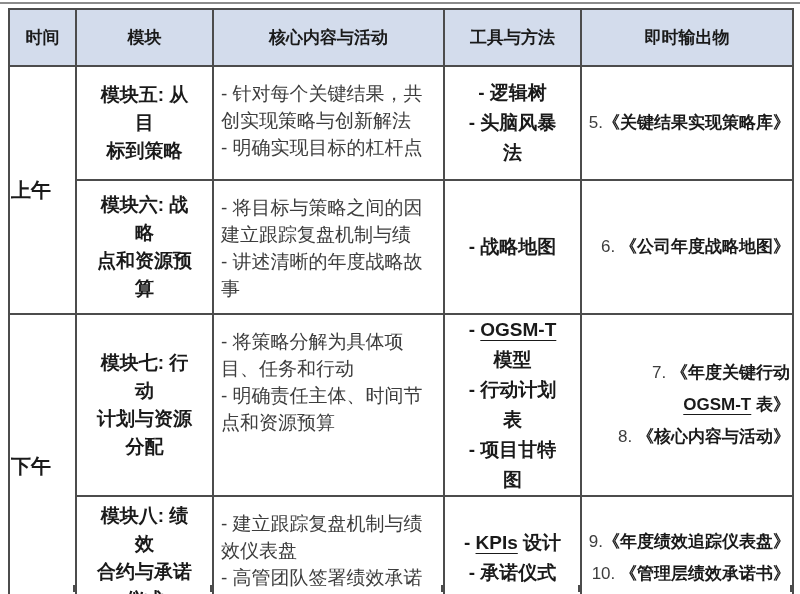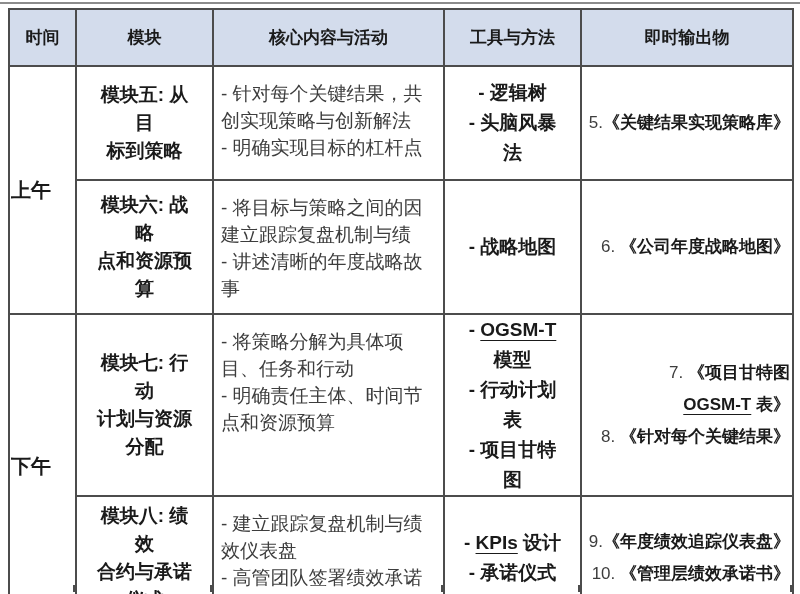--- a/index.html
+++ b/index.html
@@ -105,22 +105,22 @@
         <div>目、任务和行动</div>
         <div>- 明确责任主体、时间节</div>
         <div>点和资源预算</div>
       </td>
       <td class="tools">
         <div class="titem"><span>- </span><span class="wavy">OGSM-T</span><span class="blk">模型</span></div>
         <div class="titem"><span>- 行动计划表</span></div>
         <div class="titem"><span>- 项目甘特图</span></div>
       </td>
       <td class="outputs">
-        <div class="oitem"><span class="onum">7. </span><span class="otit">《项目甘特图</span><span class="blk"><span class="otit wavy">OGSM-T</span><span class="otit"> 表》</span></span></div>
-        <div class="oitem"><span class="onum">8. </span><span class="otit">《针对每个关键结果》</span></div>
+        <div class="oitem"><span class="onum">7. </span><span class="otit">《年度关键行动</span><span class="blk"><span class="otit wavy">OGSM-T</span><span class="otit"> 表》</span></span></div>
+        <div class="oitem"><span class="onum">8. </span><span class="otit">《核心内容与活动》</span></div>
       </td>
     </tr>
 
     <tr class="tr4">
       <td class="module">
         <div>模块八: 绩效</div>
         <div>合约与承诺</div>
         <div>仪式</div>
       </td>
       <td class="content">

